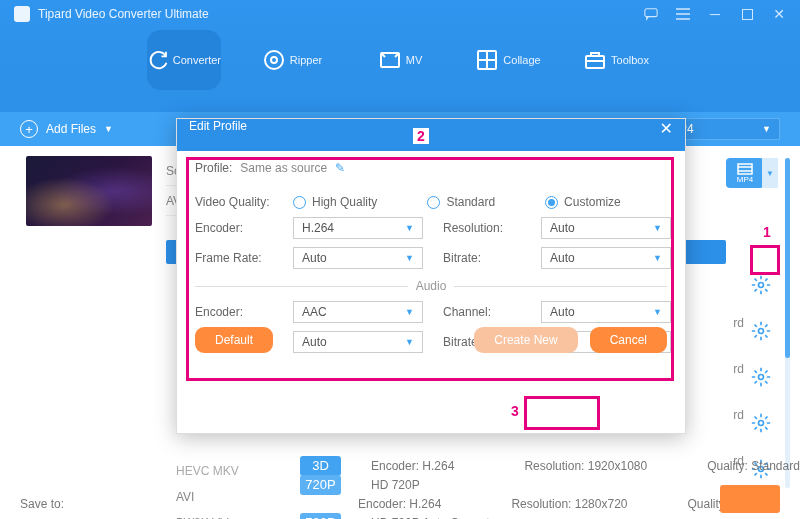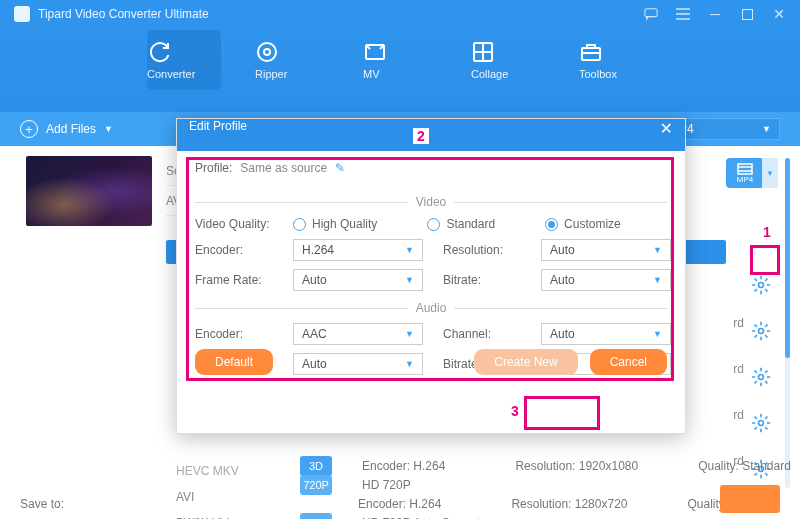--- a/index.html
+++ b/index.html
@@ -7,21 +7,21 @@
 
 
 .hdr{height:112px;background:linear-gradient(#3095ee,#2c8fe8);color:#fff}
 .titlebar{height:28px;display:flex;align-items:center;padding:0 14px}
 .logo{width:16px;height:16px;background:#fff;border-radius:3px;margin-right:8px;opacity:.9}
 .title{font-size:12px;color:#eaf4ff}
 .wincontrols{margin-left:auto;display:flex;gap:18px;align-items:center;color:#cfe6ff}
 .winbtn{width:14px;height:14px;display:flex;align-items:center;justify-content:center;font-size:14px}
 
 .nav{display:flex;justify-content:center;gap:34px;padding-top:2px}
-.navitem{width:74px;height:60px;border-radius:6px;display:flex;flex-direction:column;align-items:flex-start;justify-content:center;gap:4px;color:#eaf4ff}
+.navitem{width:74px;height:60px;border-radius:14px;display:flex;flex-direction:row;align-items:center;justify-content:center;gap:4px;color:#eaf4ff}
 .navitem.active{background:#2483da}
 .navicon{width:24px;height:24px;color:#fff}
 .navlabel{font-size:11px}
 
 .toolbar{height:34px;background:#3ea2f5;display:flex;align-items:center;padding:0 20px;color:#fff}
 .addfiles{display:flex;align-items:center;gap:8px;font-size:12px}
 .plus{width:18px;height:18px;border:1.5px solid #fff;border-radius:50%;display:flex;align-items:center;justify-content:center;font-size:13px;line-height:1}
 .tabset{margin-left:auto;display:flex;gap:0;position:absolute;left:350px}
 .tabbtn{padding:4px 16px;border-radius:12px;font-size:11px;color:#e0effe}
 .tabbtn.active{background:#1f7ed4;color:#fff}
@@ -41,21 +41,21 @@
 
 
 .gearcol{position:absolute;right:28px;top:128px;display:flex;flex-direction:column;gap:24px}
 .gear{width:22px;height:22px;display:flex;align-items:center;justify-content:center;color:#3ea2f5}
 .stdlabel{position:absolute;right:56px;top:166px;display:flex;flex-direction:column;gap:24px;color:#888;text-align:right}
 .stdlabel div{height:22px;line-height:22px}
 .bluescroll{position:absolute;right:10px;top:12px;width:5px;height:330px;background:#e3f0fc;border-radius:3px}
 .bluescroll::before{content:"";position:absolute;top:0;width:5px;height:200px;background:#53acf3;border-radius:3px}
 .botrows{position:absolute;left:300px;top:310px;color:#777;font-size:11px}
 .botrows .r{display:flex;gap:30px;height:19px;align-items:center}
-.fmticon{width:32px;height:20px;background:#43a3f3;border-radius:3px;color:#fff;font-size:11px;display:flex;align-items:center;justify-content:center}
+.fmticon{width:41px;height:20px;background:#43a3f3;border-radius:3px;color:#fff;font-size:13px;display:flex;align-items:center;justify-content:center}
 .fmticon.blue2{background:#5cb1f5}
 
 
 .footer{position:absolute;bottom:8px;left:20px;display:flex;align-items:center;gap:8px;color:#777}
 .saveto{width:110px;height:22px;border:1px solid #ccc;padding:0 6px;display:flex;align-items:center;background:#fff;color:#666}
 .orangebtn{position:absolute;right:20px;bottom:6px;width:60px;height:28px;background:#ff8a3c;border-radius:3px}
 
 
 .catside{position:absolute;left:166px;top:312px;width:120px;color:#888}
 .catside div{height:26px;line-height:26px;padding-left:10px}
@@ -274,25 +274,20 @@
   <div class="modal-hd">
     <span>Edit Profile</span>
     <span class="modal-x">✕</span>
   </div>
   <div class="modal-body">
     <div class="profile-row">
       <span>Profile:</span>
       <span style="color:#888">Same as source</span>
       <span class="pencil">✎</span>
     </div>
-    <div class="section-line">
-        <div class="ln"></div>
-        <span>Video</span>
-        <div class="ln"></div>
-      </div>
     <div class="grid">
       <span>Video Quality:</span>
       <div class="radios">
         <div class="radio">
             <div class="rdot"></div>
             <span>High Quality</span>
           </div>
         <div class="radio">
             <div class="rdot"></div>
             <span>Standard</span>

